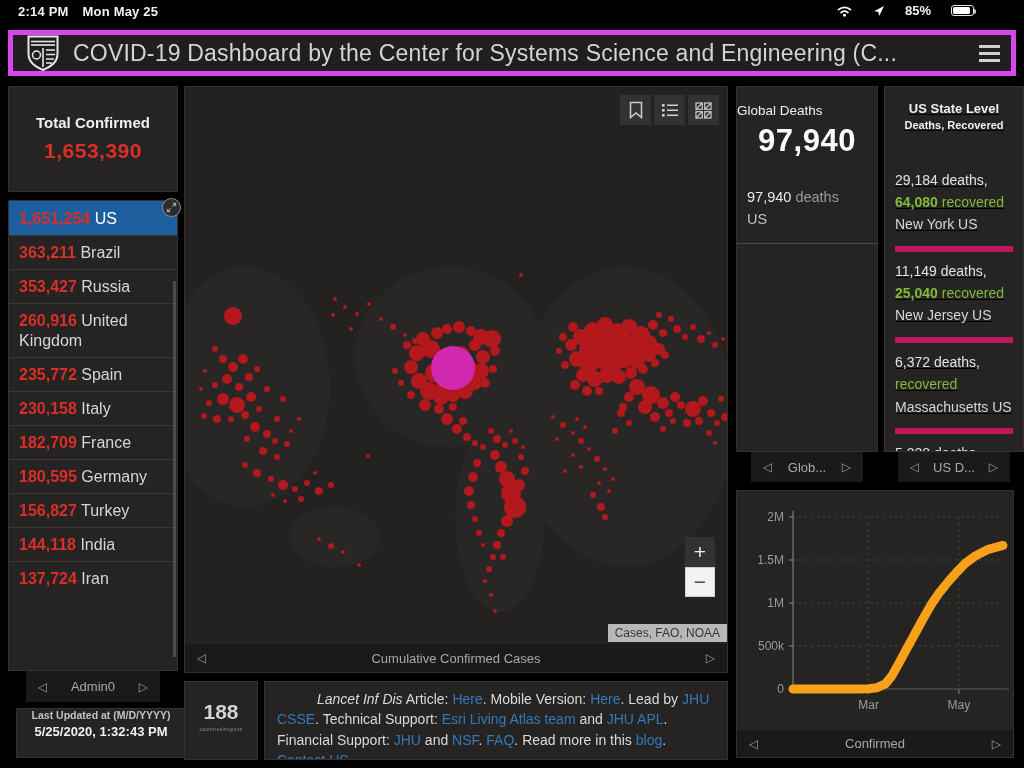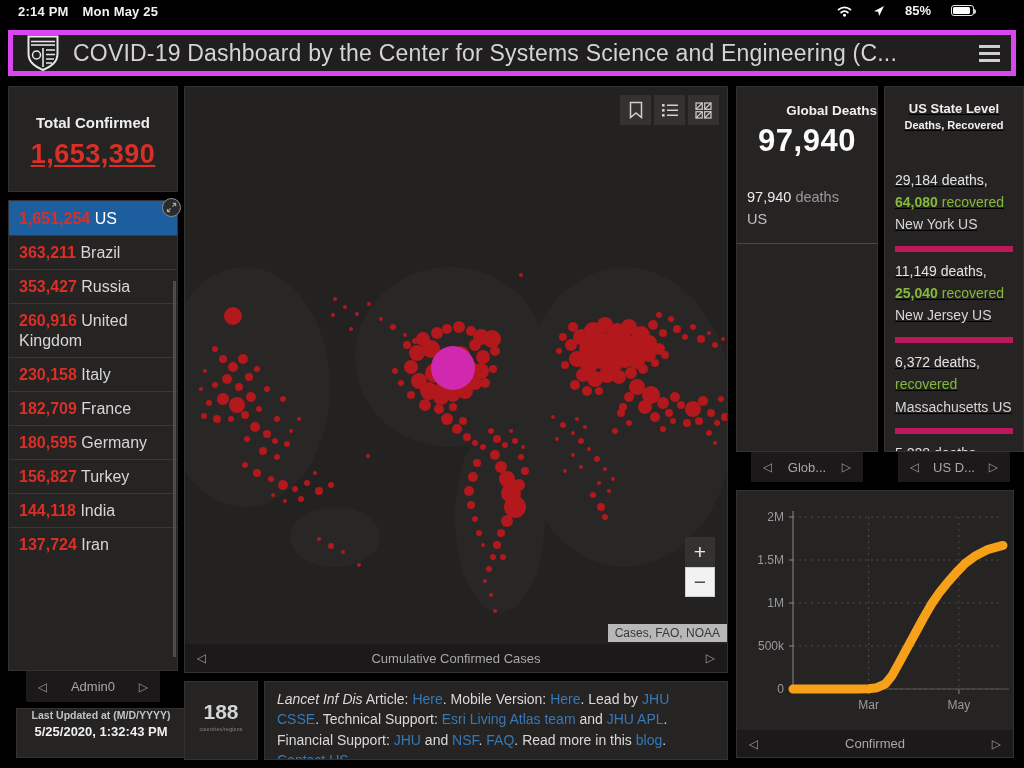--- a/index.html
+++ b/index.html
@@ -32,21 +32,21 @@
   
   .panel { position:absolute; background:#262323; border:1px solid #343131; }
   .pager { position:absolute; background:#1b1919; color:#a8a8a8; font-size:13px;
            display:flex; align-items:center; justify-content:space-between; padding:0 12px; }
   .pager .plabel { flex:1; text-align:center; }
   .pager .arr { color:#9a9a9a; font-size:12px; cursor:pointer; }
 
   
   .total { left:8px; top:86px; width:170px; height:106px; text-align:center; padding-top:27px; }
   .total .t-label { color:#efefef; font-size:15px; font-weight:700; margin-bottom:8px; }
-  .total .t-value { color:#d92f27; font-size:27px; font-weight:700; letter-spacing:.5px;text-decoration:underline; }
+  .total .t-value { color:#d92f27; font-size:21px; font-weight:700; letter-spacing:.5px; }
 
   .countries { left:8px; top:200px; width:170px; height:471px; overflow:hidden; }
   .c-title { color:#efefef; font-size:13.5px; font-weight:700; text-align:center; line-height:1.55;
              padding:11px 8px 8px 8px; word-break:break-word; }
   .c-list { position:relative; }
   .c-row { padding:7px 4px 6px 10px; font-size:16px; border-top:1px solid #3a3737; line-height:1.25;
            cursor:pointer; }
   .c-row.sel { background:#1d5f9e; border-top-color:#1d5f9e; }
   .c-num { color:#d92f27; font-weight:700; }
   .c-row.sel .c-name { color:#fff; }
@@ -78,25 +78,25 @@
               font-size:12px; padding:2px 7px; }
   .map-pager { left:0; bottom:0; width:542px; height:28px; }
 
   
   .stat188 { left:184px; top:681px; width:74px; height:79px; text-align:center; padding-top:18px; }
   .stat188 .big { color:#d4d4d4; font-size:21px; font-weight:700; }
   .stat188 .tiny { color:#8a8a8a; font-size:5px; letter-spacing:.3px; margin-top:2px; }
   .credits { left:264px; top:681px; width:464px; height:79px; overflow:hidden; padding:7px 12px; }
   .credits p { color:#d9d9d9; font-size:14px; line-height:1.45; }
   .credits .lnk { color:#3579b8; cursor:pointer; }
-  .credits .ital { font-style:italic; }
+  .credits .ital { font-style:italic;margin-left:40px; }
 
   
   .gdeaths { left:736px; top:86px; width:142px; height:366px; }
-  .gd-title { color:#efefef; font-size:13.5px; font-weight:700; text-align:right; padding-top:16px; }
+  .gd-title { color:#efefef; font-size:13.5px; font-weight:400; text-align:left; padding-top:16px; }
   .gd-value { color:#fbfbfb; font-size:31px; font-weight:700; text-align:center; margin-top:5px; letter-spacing:.5px; }
   .gd-sub { padding:28px 0 0 10px; font-size:14.5px; line-height:1.5; }
   .gd-sub .n { color:#eaeaea; }
   .gd-sub .g { color:#9a9a9a; }
   .gd-sub .pl { color:#c0c0c0; }
   .gd-div { margin-top:12px; border-top:1px solid #4a4747; }
   .gd-pager { left:751px; top:452px; width:112px; height:30px; }
 
   .states { left:884px; top:86px; width:140px; height:366px; overflow:hidden;text-decoration:underline; }
   .st-title { color:#efefef; font-size:13px; font-weight:700; text-align:center; padding-top:14px; }
@@ -168,20 +168,21 @@
       <path d="M7.5 1.5 h3 v3 M10.2 1.8 L7 5 M4.5 10.5 h-3 v-3 M1.8 10.2 L5 7" fill="none" stroke="#a8a8a8" stroke-width="1.2"></path>
     </svg>
   </div>
 
   <div class="panel countries">
     <div class="c-list" id="country-list">
         <div class="c-row sel"><span class="c-num">1,651,254</span><span class="c-name"> US</span></div>
         <div class="c-row"><span class="c-num">363,211</span><span class="c-name"> Brazil</span></div>
         <div class="c-row"><span class="c-num">353,427</span><span class="c-name"> Russia</span></div>
         <div class="c-row"><span class="c-num">260,916</span><span class="c-name"> United Kingdom</span></div>
+        <div class="c-row"><span class="c-num">235,772</span><span class="c-name"> Spain</span></div>
         <div class="c-row"><span class="c-num">230,158</span><span class="c-name"> Italy</span></div>
         <div class="c-row"><span class="c-num">182,709</span><span class="c-name"> France</span></div>
         <div class="c-row"><span class="c-num">180,595</span><span class="c-name"> Germany</span></div>
         <div class="c-row"><span class="c-num">156,827</span><span class="c-name"> Turkey</span></div>
         <div class="c-row"><span class="c-num">144,118</span><span class="c-name"> India</span></div>
         <div class="c-row"><span class="c-num">137,724</span><span class="c-name"> Iran</span></div>
       </div>
     <div class="c-scroll"></div>
   </div>
 

